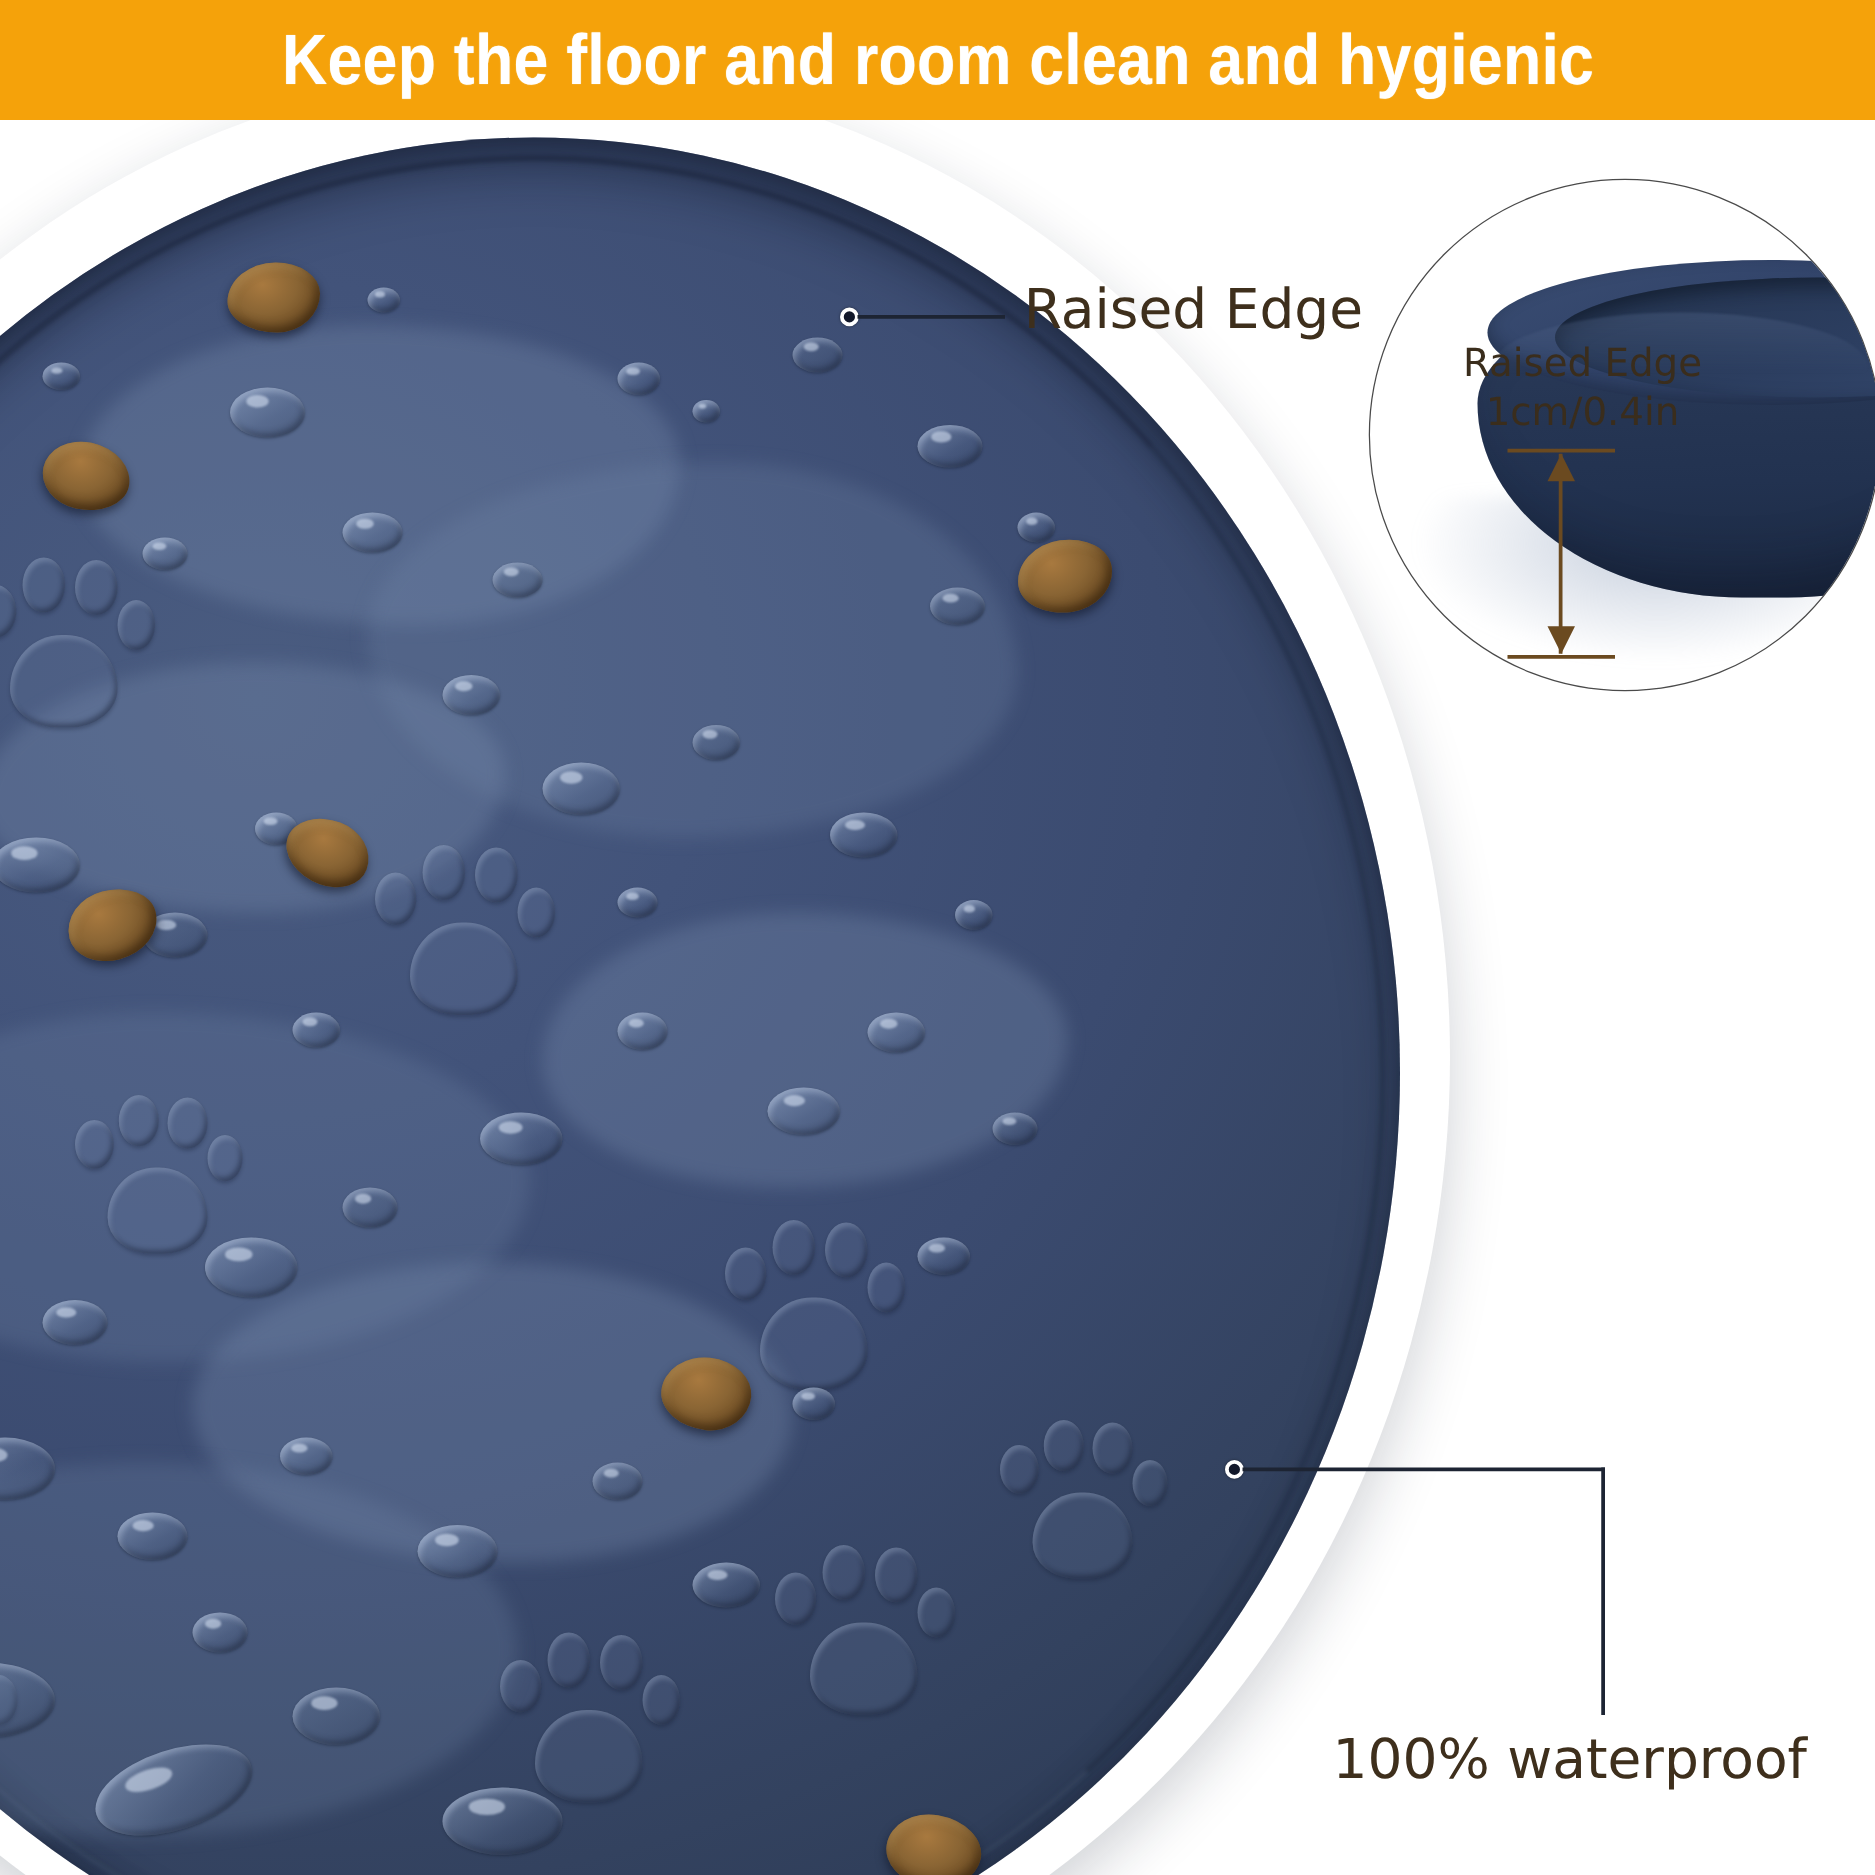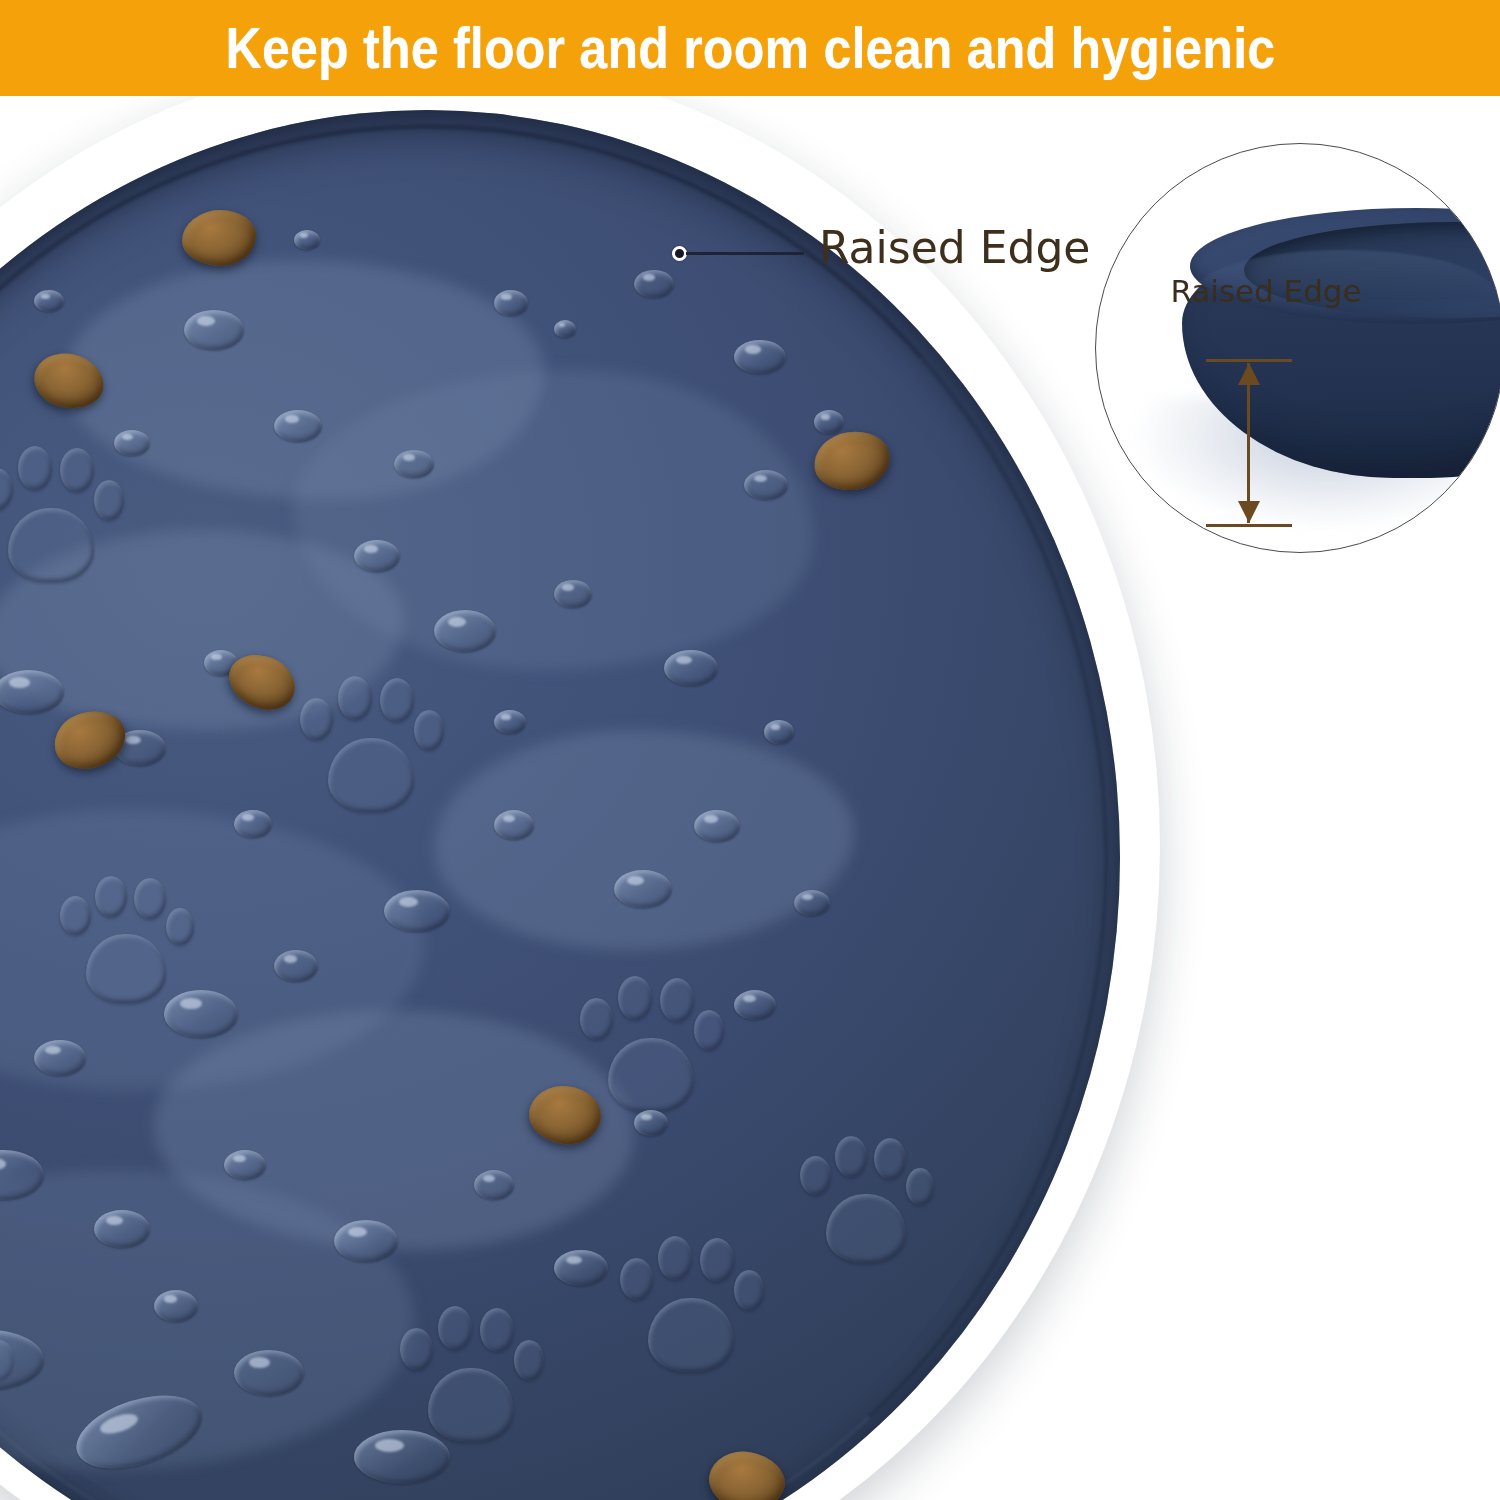--- a/index.html
+++ b/index.html
@@ -351,30 +351,37 @@
       <div style="position:absolute;left:975px;top:1342px;width:76px;height:58px;border-radius:48% 52% 52% 48%/52% 48% 52% 48%;background:radial-gradient(ellipse at 40% 32%, #a8793f 0%, #8a6534 42%, #6a4a22 76%, #402b12 100%);box-shadow:0 4px 8px rgba(12,18,34,.55), inset -3px -4px 8px rgba(48,30,10,.6), inset 3px 4px 7px rgba(210,172,112,.35);transform:rotate(10deg);"></div>
     </div>
   </div>
 
   <div id="callout-raised">
     <span class="leader-dot" style="left:0px;top:30px;"></span>
     <span class="leader-line" style="left:14px;top:36px;width:118px;height:3px;"></span>
     <span class="callout-label" style="left:147px;top:6px;">Raised Edge</span>
   </div>
 
+  <div id="callout-water">
+    <span class="leader-dot" style="left:0px;top:42px;"></span>
+    <span class="leader-line" style="left:14px;top:48px;width:290px;height:3px;"></span>
+    <span class="leader-line" style="left:301px;top:48px;width:3px;height:198px;"></span>
+    <span class="callout-label" style="left:86px;top:256px;">100% waterproof</span>
+  </div>
 
   <div id="inset">
     <div id="inset-shadowfloor"></div>
     <div id="ring-outer"></div>
     <div id="ring-top"></div>
     <div id="ring-inner"></div>
     <div id="ring-lip"></div>
 
     <div id="inset-text">
       <div>Raised Edge</div>
+      <div>1cm/0.4in</div>
     </div>
 
     <div id="dim">
       <span class="dim-cap" style="top:0;"></span>
       <span class="dim-shaft"></span>
       <span class="dim-arrow up"></span>
       <span class="dim-arrow dn"></span>
       <span class="dim-cap" style="bottom:0;"></span>
     </div>
   </div>

